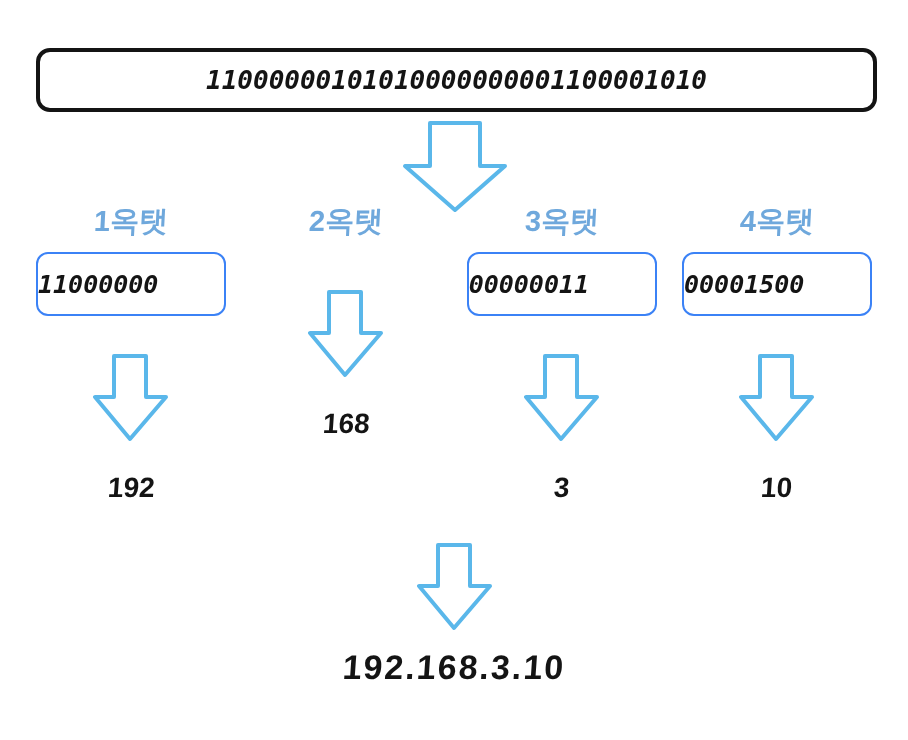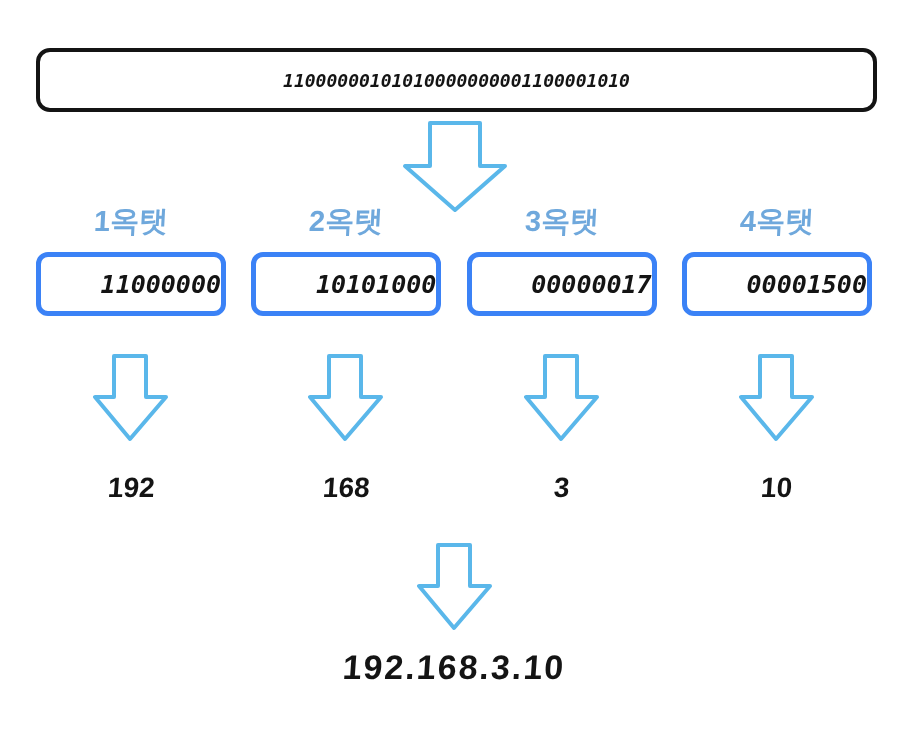--- a/index.html
+++ b/index.html
@@ -25,21 +25,21 @@
     display: flex;
     align-items: center;
     justify-content: center;
   }
   .binary-text {
     font-family: "DejaVu Sans Mono", monospace;
     font-style: italic;
     font-weight: 700;
     color: #141414;
   }
-  .top-box .binary-text { font-size: 18px; letter-spacing: 0px; font-style: italic; }
+  .top-box .binary-text { font-size: 26px; letter-spacing: 0px; font-style: italic; }
 
   
   .arrow { position: absolute; }
   .arrow svg, .col-arrow svg { display: block; }
   .big-arrow { left: 402px; top: 121px; }
   .final-arrow { left: 417px; top: 543px; }
 
   
   .octet-row {
     position: absolute;
@@ -63,25 +63,25 @@
     color: #6fa8dc;
     font-size: 29px;
     font-weight: 700;
     transform: skewX(-3deg);
     margin-bottom: 10px;
   }
   .octet-box {
     width: 100%;
     height: 64px;
     box-sizing: border-box;
-    border: 5px solid #3b82f6;
+    border: 2px solid #3b82f6;
     border-radius: 12px;
     display: flex;
     align-items: center;
-    justify-content: flex-end;
+    justify-content: flex-start;
     background: #ffffff;
   }
   .octet-box .binary-text { font-size: 25px; }
   .col-arrow { margin-top: 38px; }
   .decimal-value {
     margin-top: 30px;
     font-size: 28px;
     font-weight: 600;
     color: #141414;
     transform: skewX(-4deg);
@@ -126,35 +126,32 @@
       <div class="col-arrow">
         <svg width="76" height="88" viewBox="0 0 76 88">
           <polygon points="21,2 53,2 53,43 73,43 37,85 2,43 21,43" fill="#ffffff" stroke="#5ab7ea" stroke-width="4" stroke-linejoin="round"></polygon>
         </svg>
       </div>
       <div class="decimal-value">192</div>
     </div>
 
     <div class="octet-col">
       <div class="octet-label">2옥탯</div>
-      <div class="octet-box">
-        <span class="binary-text">10101000</span>
-      </div>
       <div class="col-arrow">
         <svg width="76" height="88" viewBox="0 0 76 88">
           <polygon points="21,2 53,2 53,43 73,43 37,85 2,43 21,43" fill="#ffffff" stroke="#5ab7ea" stroke-width="4" stroke-linejoin="round"></polygon>
         </svg>
       </div>
       <div class="decimal-value">168</div>
     </div>
 
     <div class="octet-col">
       <div class="octet-label">3옥탯</div>
       <div class="octet-box">
-        <span class="binary-text">00000017</span>
+        <span class="binary-text">00000011</span>
       </div>
       <div class="col-arrow">
         <svg width="76" height="88" viewBox="0 0 76 88">
           <polygon points="21,2 53,2 53,43 73,43 37,85 2,43 21,43" fill="#ffffff" stroke="#5ab7ea" stroke-width="4" stroke-linejoin="round"></polygon>
         </svg>
       </div>
       <div class="decimal-value">3</div>
     </div>
 
     <div class="octet-col">

